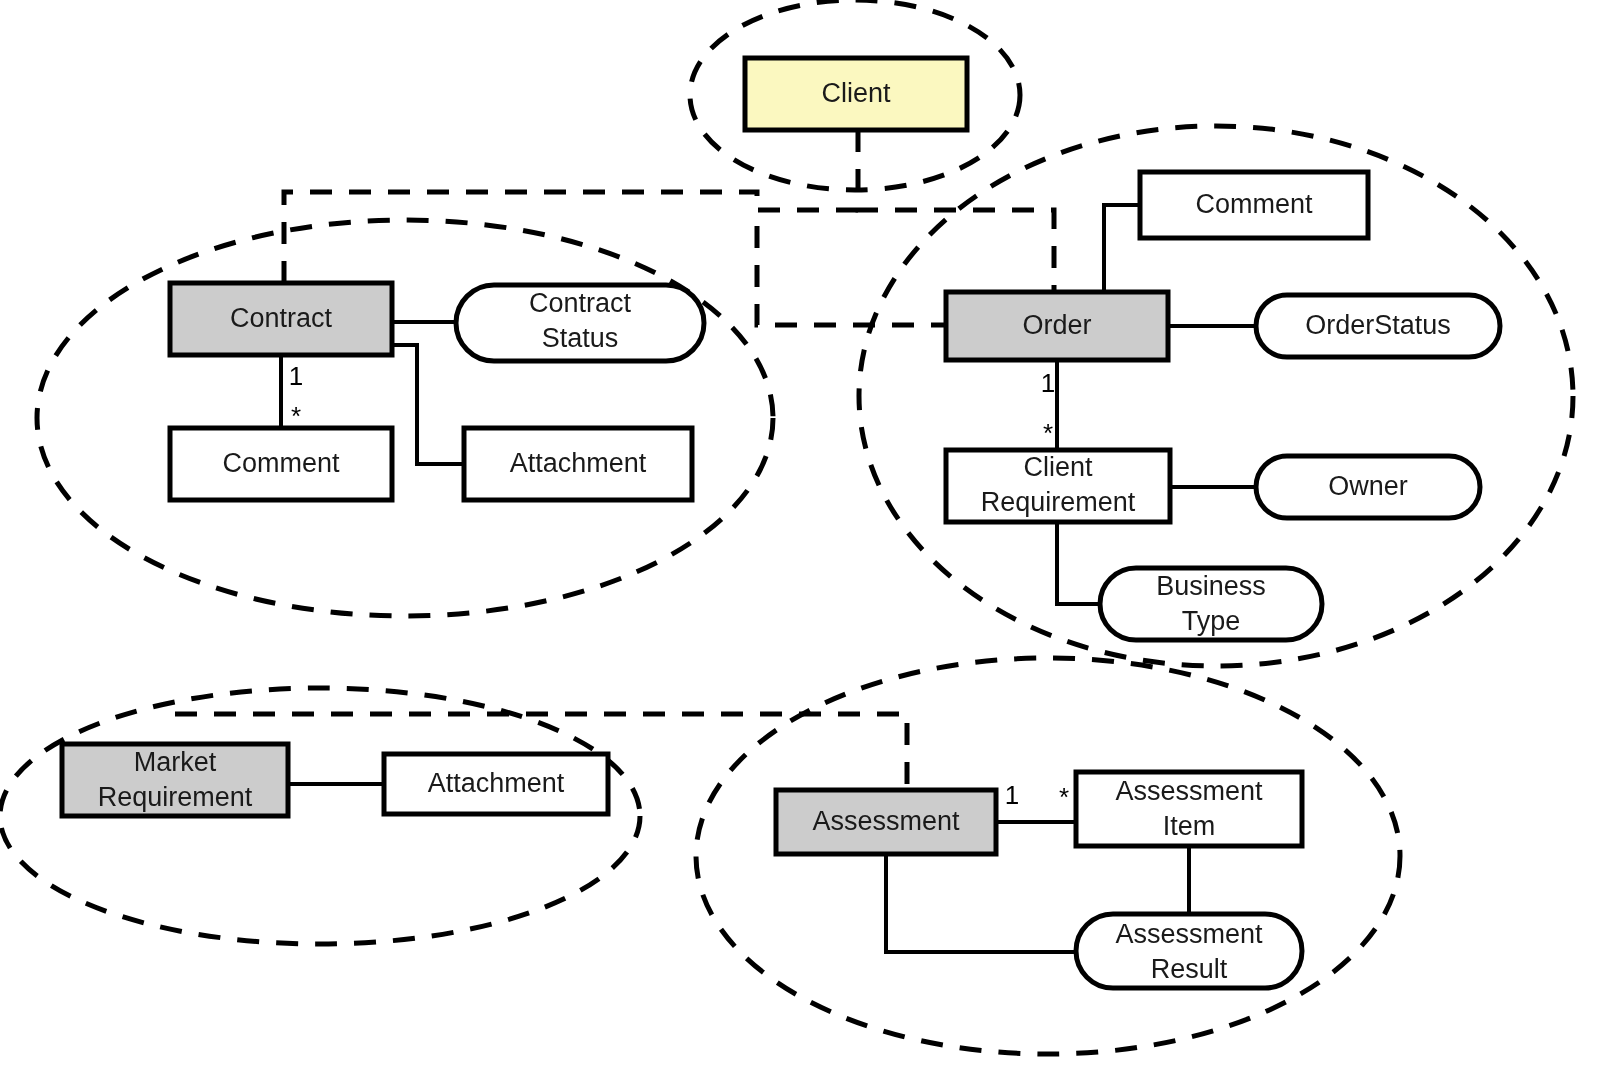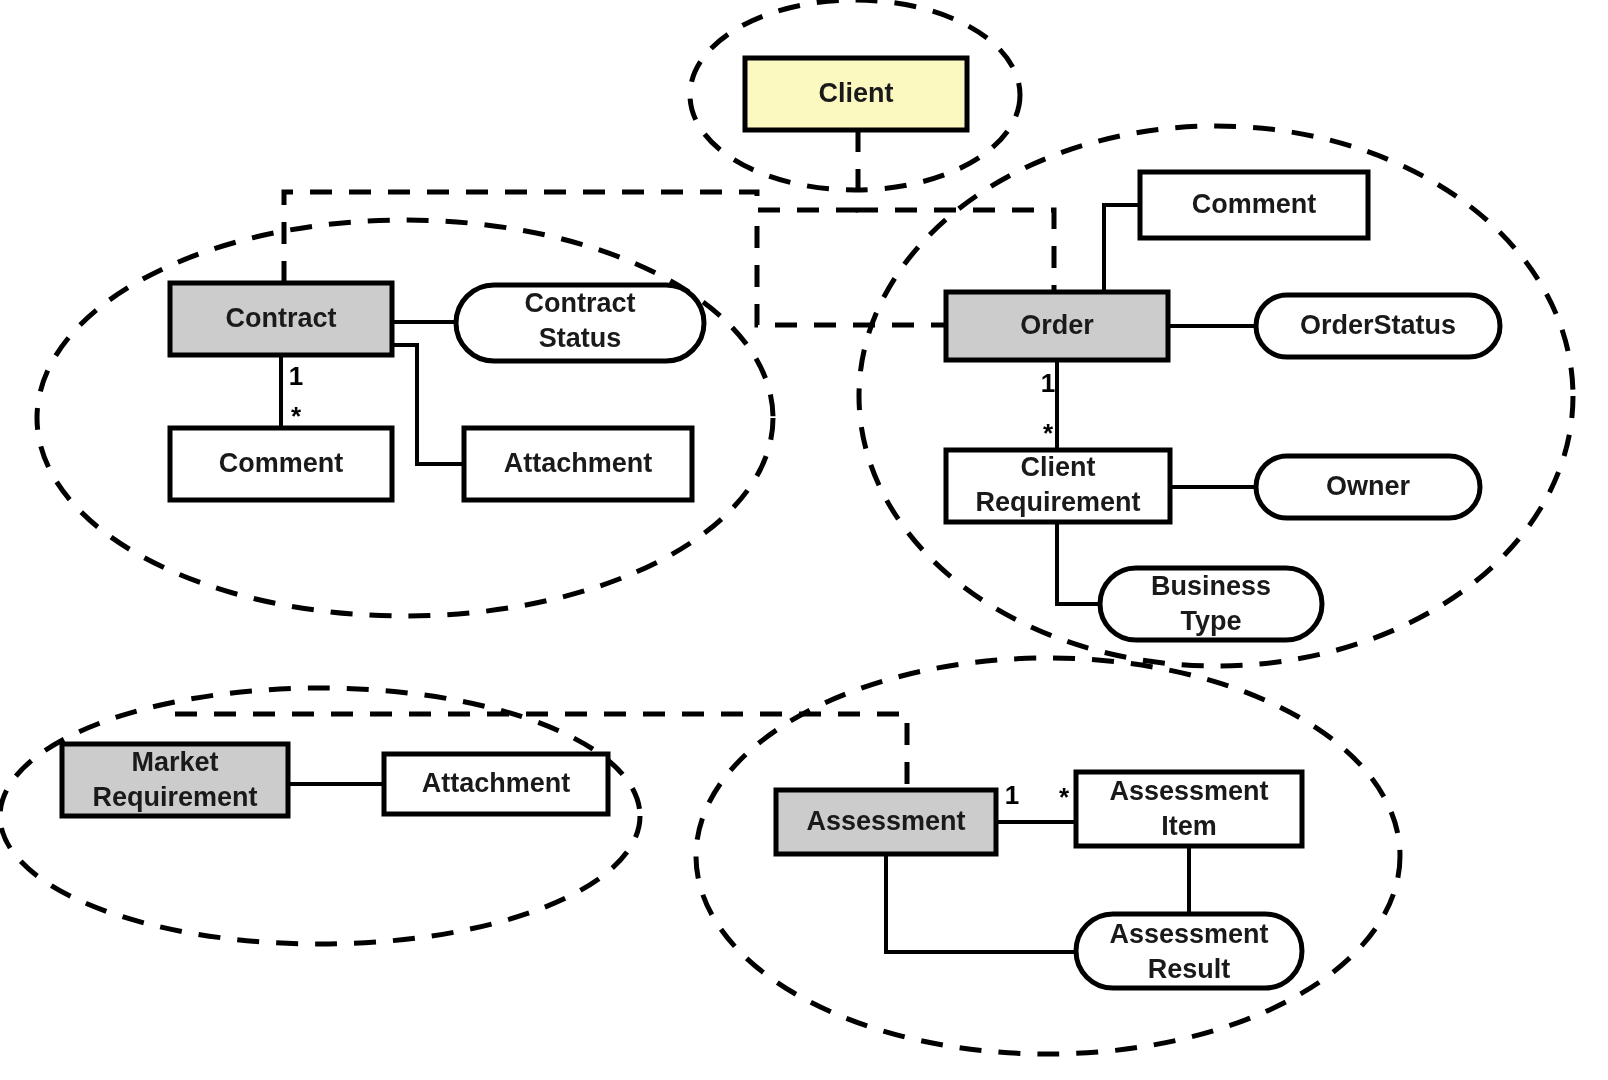--- a/index.html
+++ b/index.html
@@ -11,21 +11,20 @@
     width: 1608px;
     height: 1080px;
     font-family: "Liberation Sans", sans-serif;
     overflow: hidden;
   }
   #diagram-root {
     position: relative;
     width: 1608px;
     height: 920px;
     background: #ffffff;
-    font-weight: bold;
   }
   svg#diagram-canvas {
     display: block;
     width: 1608px;
     height: 1080px;
   }
   .cluster-ellipse {
     fill: none;
     stroke: #000000;
     stroke-width: 5;

